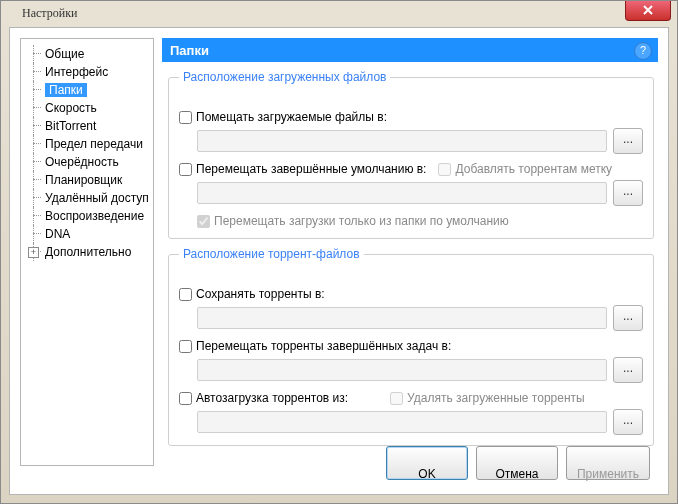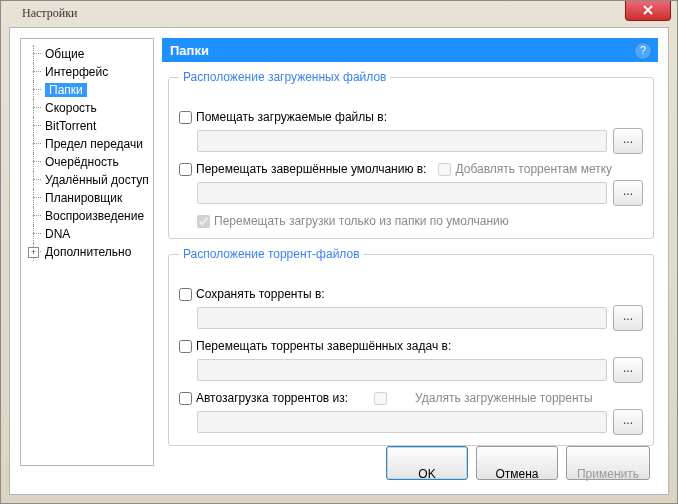--- a/index.html
+++ b/index.html
@@ -53,22 +53,22 @@
   <div class="client">
     <div class="top-area">
       <div class="tree">
         <div class="tree-item"><span class="lbl">Общие</span></div>
         <div class="tree-item"><span class="lbl">Интерфейс</span></div>
         <div class="tree-item selected"><span class="lbl">Папки</span></div>
         <div class="tree-item"><span class="lbl">Скорость</span></div>
         <div class="tree-item"><span class="lbl">BitTorrent</span></div>
         <div class="tree-item"><span class="lbl">Предел передачи</span></div>
         <div class="tree-item"><span class="lbl">Очерёдность</span></div>
+        <div class="tree-item"><span class="lbl">Планировщик</span></div>
         <div class="tree-item"><span class="lbl">Удалённый доступ</span></div>
-        <div class="tree-item"><span class="lbl">Планировщик</span></div>
         <div class="tree-item"><span class="lbl">Воспроизведение</span></div>
         <div class="tree-item"><span class="lbl">DNA</span></div>
         <div class="tree-item has-expand">
           <span class="expand">+</span>
           <span class="lbl">Дополнительно</span>
         </div>
       </div>
 
       <div class="right">
         <div class="header">
@@ -137,21 +137,21 @@
             <div class="path-row">
               <input class="path-input" readonly="" style="">
               <div class="browse-btn">...</div>
             </div>
 
             <div class="row">
               <label class="cb-label">
                 <input type="checkbox" style="">
                 <span>Автозагрузка торрентов из:</span>
               </label>
-              <label class="cb-label disabled" style="margin-left:20px;gap:24px;">
+              <label class="cb-label disabled" style="margin-left:36px;">
                 <input type="checkbox" disabled="" style="">
                 <span>Удалять загруженные торренты</span>
               </label>
             </div>
             <div class="path-row">
               <input class="path-input" readonly="" style="">
               <div class="browse-btn">...</div>
             </div>
           </fieldset>
 

